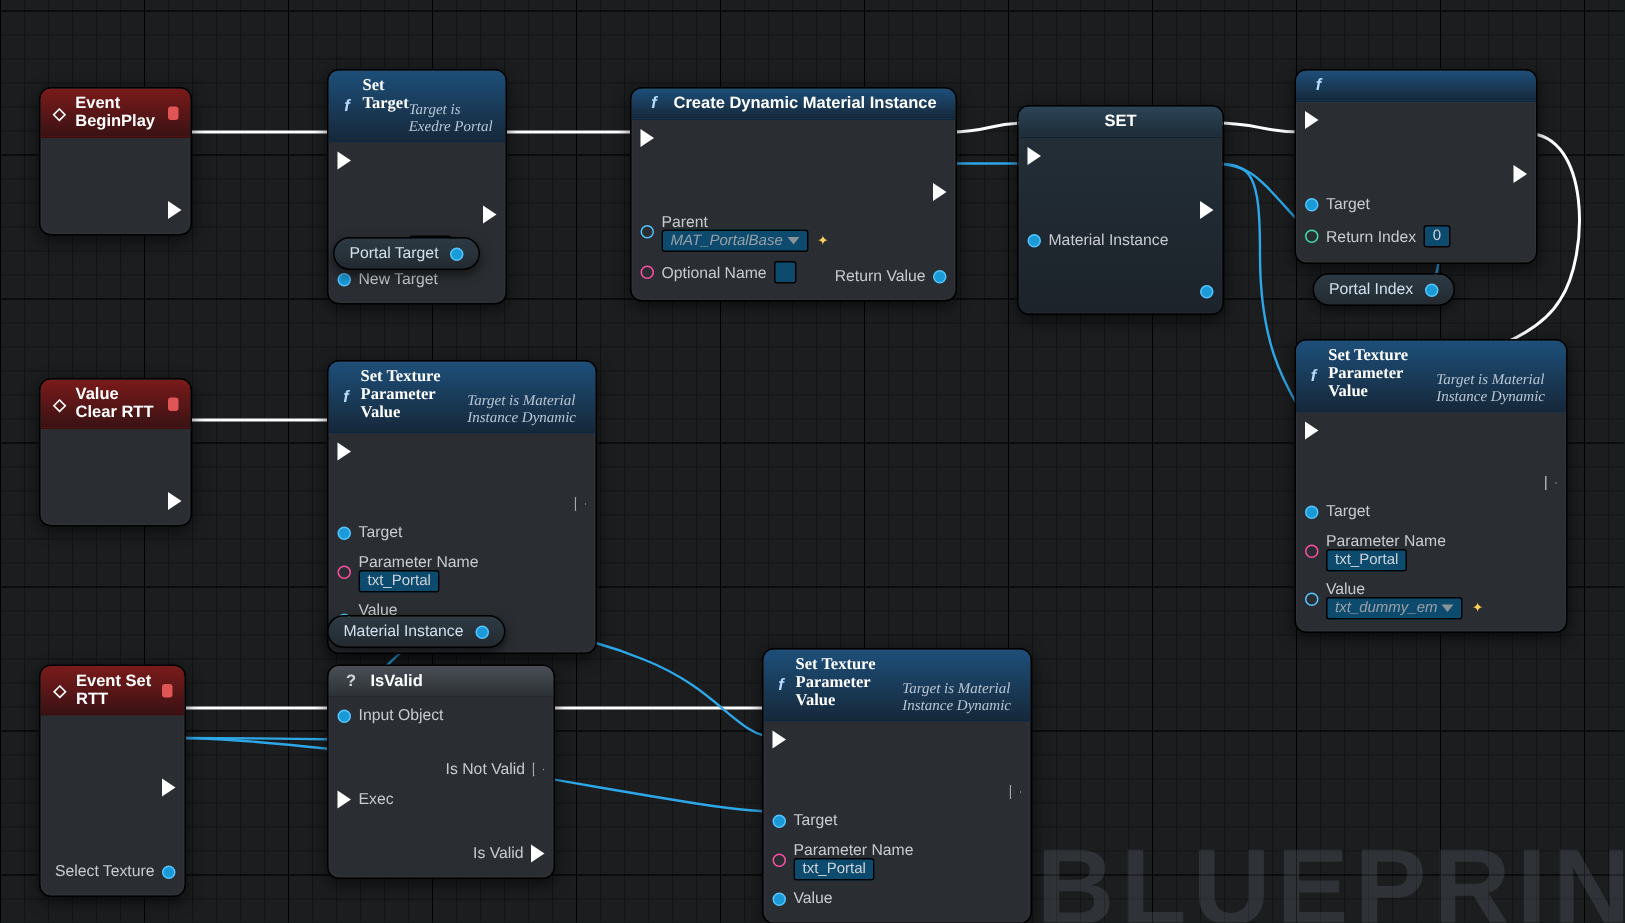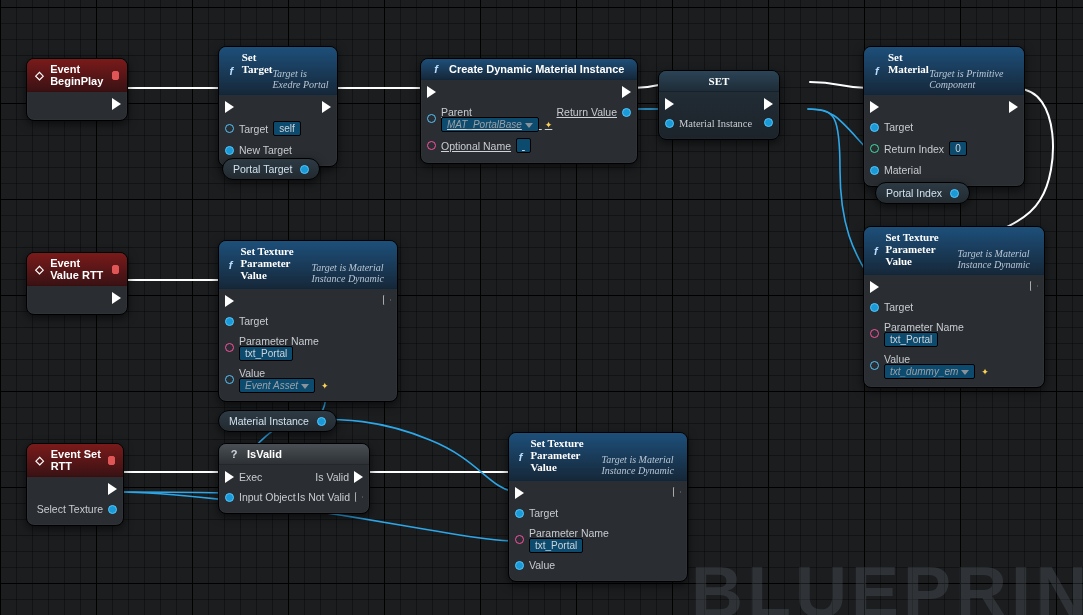--- a/index.html
+++ b/index.html
@@ -51,29 +51,29 @@
     font-weight: 600;
   }
   .hdr .sub { font-weight: 400; font-style: italic; font-size: 10px; color: #b8c6d4; margin-top: 17px; }
   .hdr .titles { display: flex; flex-direction: row; line-height: 1.1; font-family: Liberation Serif, serif; }
   .hdr-red  { background: linear-gradient(#7a1a1a, #3a1214); }
   .hdr-blue { background: linear-gradient(#1d4f7a, #16283a); }
   .hdr-gray { background: linear-gradient(#4a4f55, #2d3136); }
   .ic { width: 14px; display: inline-flex; justify-content: center; }
   .ic-event { color: #fff; }
   .row { display: flex; justify-content: space-between; align-items: flex-start; padding: 3px 6px; }
-  .col { display: flex; flex-direction: column; gap: 6px; text-decoration: underline; }
+  .col { display: flex; flex-direction: column; gap: 6px; }
   .col.right { align-items: flex-end; }
   .body { padding: 2px 0 6px; }
   .pin {
     display: flex; align-items: center; gap: 5px;
     font-size: 10.5px; color: #c8ccd0;
     padding: 1px 0;
   }
-  .pin.right { flex-direction: row-reverse; }
+  .pin.right { flex-direction: row-reverse; margin-top: 36px; }
   .exec {
     width: 0; height: 0;
     border-top: 6px solid transparent;
     border-bottom: 6px solid transparent;
     border-left: 9px solid #fff;
   }
   .exec.hollow { border-left-color: transparent; border-left: 0;
     width: 8px; height: 10px; border: 1px solid #aaa; clip-path: polygon(0 0, 100% 50%, 0 100%);
     background: transparent;
   }
@@ -237,21 +237,21 @@
       <span class="col right">
         <span class="pin right">
           <span class="dot obj"></span>
           <span>Return Value</span>
         </span>
       </span>
     </div>
   </div>
 </div>
 
-<div class="node break" style="left:658px; top:70px; width:122px;font-family:Liberation Serif, serif;">
+<div class="node break" style="left:678px; top:70px; width:138px;">
   <div class="hdr" style="background:linear-gradient(#2b4457,#1e2c37); justify-content:center;">
     <span>SET</span>
   </div>
   <div class="body">
     <div class="row">
       <span class="pin">
             <span class="exec"></span>
           </span>
       <span class="pin right">
             <span class="exec"></span>
@@ -267,24 +267,20 @@
           </span>
     </div>
   </div>
 </div>
 
 <div class="node" style="left:863px; top:46px; width:162px;">
   <div class="hdr hdr-blue">
     <span class="ic">
           <i style="font-style:italic;font-weight:700;color:#b7dcff">f</i>
         </span>
-    <span class="titles">
-      <span>Set Material</span>
-      <span class="sub">Target is Primitive Component</span>
-    </span>
   </div>
   <div class="body">
     <div class="row">
       <span class="pin">
             <span class="exec"></span>
           </span>
       <span class="pin right">
             <span class="exec"></span>
           </span>
     </div>
@@ -292,26 +288,20 @@
           <span class="pin">
             <span class="dot obj"></span>
             <span>Target</span>
           </span>
         </div>
     <div class="row">
           <span class="pin">
             <span class="dot inth"></span>
             <span>Return Index</span> 
             <span class="txtbox mini">0</span>
-          </span>
-        </div>
-    <div class="row">
-          <span class="pin">
-            <span class="dot obj"></span>
-            <span>Material</span>
           </span>
         </div>
   </div>
 </div>
 
 <div class="cap" style="left:875px; top:182px;">
   <span>Portal Index</span>
   <span class="dot obj"></span>
 </div>
 
@@ -354,21 +344,21 @@
       <span class="txtbox dark"><span>txt_dummy_em</span><span class="triangle-down"></span></span>
       <span class="spark"></span></span>
     </span>
         </div>
   </div>
 </div>
 
 <div class="node" style="left:26px; top:252px; width:102px;">
   <div class="hdr hdr-red">
     <span class="ic ic-event">◇</span>
-    <span>Event Value RTT</span>
+    <span>Value Clear RTT</span>
     <span class="delegate"></span>
   </div>
   <div class="body">
         <div class="row">
           <span></span>
           <span class="pin right">
             <span class="exec"></span>
           </span>
         </div>
       </div>
@@ -450,36 +440,36 @@
 </style>
 
 <div class="node" style="left:218px; top:443px; width:152px;">
   <div class="hdr hdr-gray">
     <span class="ic" style="color:#cfd6dd;font-weight:700">?</span>
     <span>IsValid</span>
   </div>
   <div class="body">
     <div class="row">
       <span class="pin">
-            <span class="exec"></span>
-            <span>Exec</span>
-          </span>
-      <span class="pin right">
-            <span class="exec"></span>
-            <span>Is Valid</span>
-          </span>
-    </div>
-    <div class="row">
-      <span class="pin">
             <span class="dot obj"></span>
             <span>Input Object</span>
           </span>
       <span class="pin right">
             <span class="exec hollow"></span>
             <span>Is Not Valid</span>
+          </span>
+    </div>
+    <div class="row">
+      <span class="pin">
+            <span class="exec"></span>
+            <span>Exec</span>
+          </span>
+      <span class="pin right">
+            <span class="exec"></span>
+            <span>Is Valid</span>
           </span>
     </div>
   </div>
 </div>
 
 <div class="node" style="left:508px; top:432px; width:180px;">
   <div class="hdr hdr-blue">
     <span class="ic">
           <i style="font-style:italic;font-weight:700;color:#b7dcff">f</i>
         </span>

